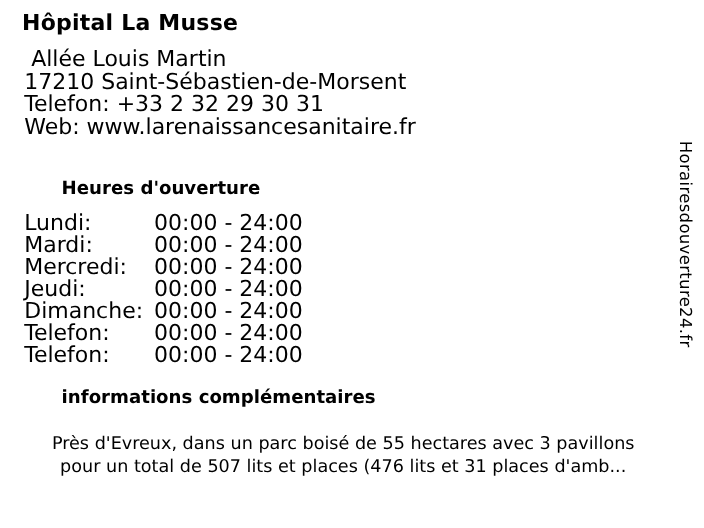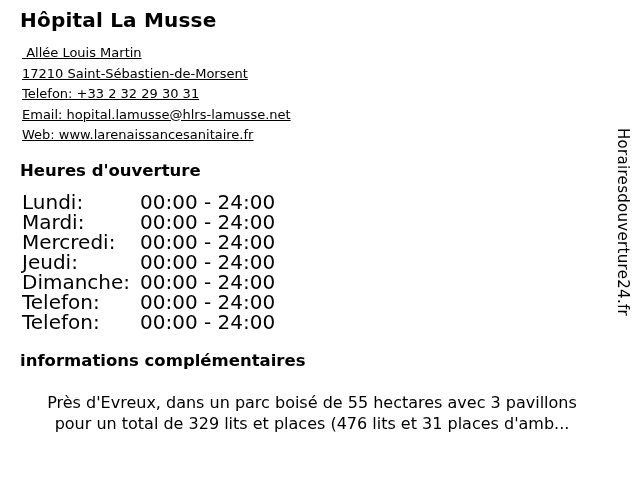--- a/index.html
+++ b/index.html
@@ -21,29 +21,29 @@
     left: 20px;
     top: 8px;
     font-size: 20px;
     font-weight: bold;
     letter-spacing: 0.2px;
   }
 
   .contact-block {
     left: 22px;
     top: 43px;
-    font-size: 13px;
+    font-size: 20px;
     line-height: 20.5px;
-    text-decoration: underline;
   }
   .contact-line { white-space: pre-wrap; }
 
   .section-heading {
     font-size: 16.5px;
     font-weight: bold;
+    margin-left: 36px;
   }
   .hours-heading {
     left: 20px;
     top: 161px;
   }
 
   .hours-table {
     left: 22px;
     top: 192px;
     font-size: 20px;
@@ -76,21 +76,20 @@
 </style>
 </head>
 <body>
 
 <div class="abs page-title">Hôpital La Musse</div>
 
 <div class="abs contact-block">
   <div class="contact-line"> Allée Louis Martin</div>
   <div class="contact-line">17210 Saint-Sébastien-de-Morsent</div>
   <div class="contact-line">Telefon: +33 2 32 29 30 31</div>
-  <div class="contact-line">Email: hopital.lamusse@hlrs-lamusse.net</div>
   <div class="contact-line">Web: www.larenaissancesanitaire.fr</div>
 </div>
 
 <div class="abs section-heading hours-heading">Heures d'ouverture</div>
 
 <div class="abs hours-table">
   <div class="hours-row">
     <span class="hours-day">Lundi:</span>
     <span class="hours-time">00:00 - 24:00</span>
   </div>
@@ -117,16 +116,16 @@
   <div class="hours-row">
     <span class="hours-day">Telefon:</span>
     <span class="hours-time">00:00 - 24:00</span>
   </div>
 </div>
 
 <div class="abs section-heading info-heading">informations complémentaires</div>
 
 <div class="abs info-text">
   <div>Près d'Evreux, dans un parc boisé de 55 hectares avec 3 pavillons</div>
-  <div>pour un total de 329 lits et places (476 lits et 31 places d'amb...</div>
+  <div>pour un total de 507 lits et places (476 lits et 31 places d'amb...</div>
 </div>
 
 <div class="abs watermark">Horairesdouverture24.fr</div>
 
 </body></html>

